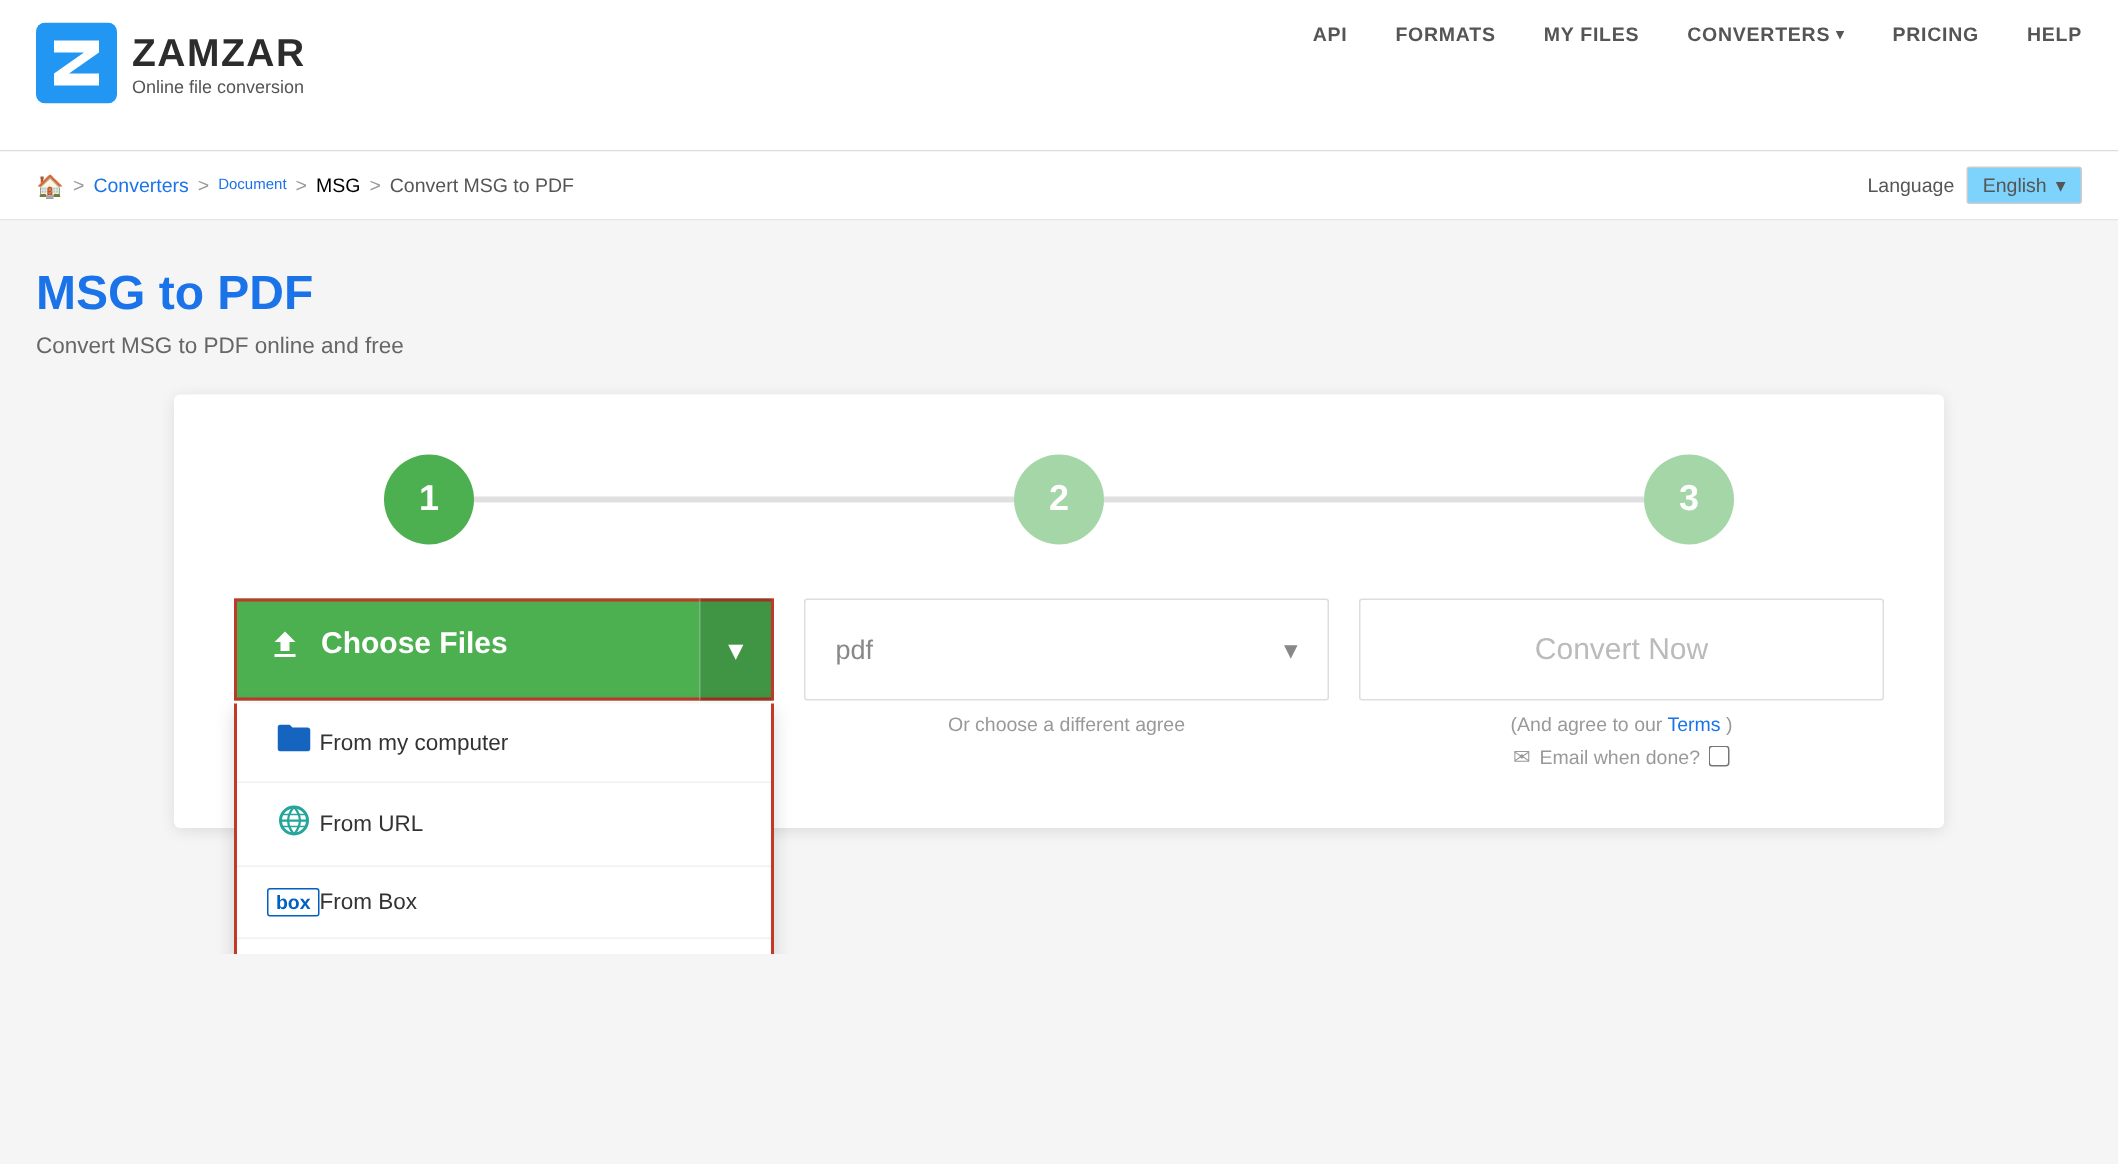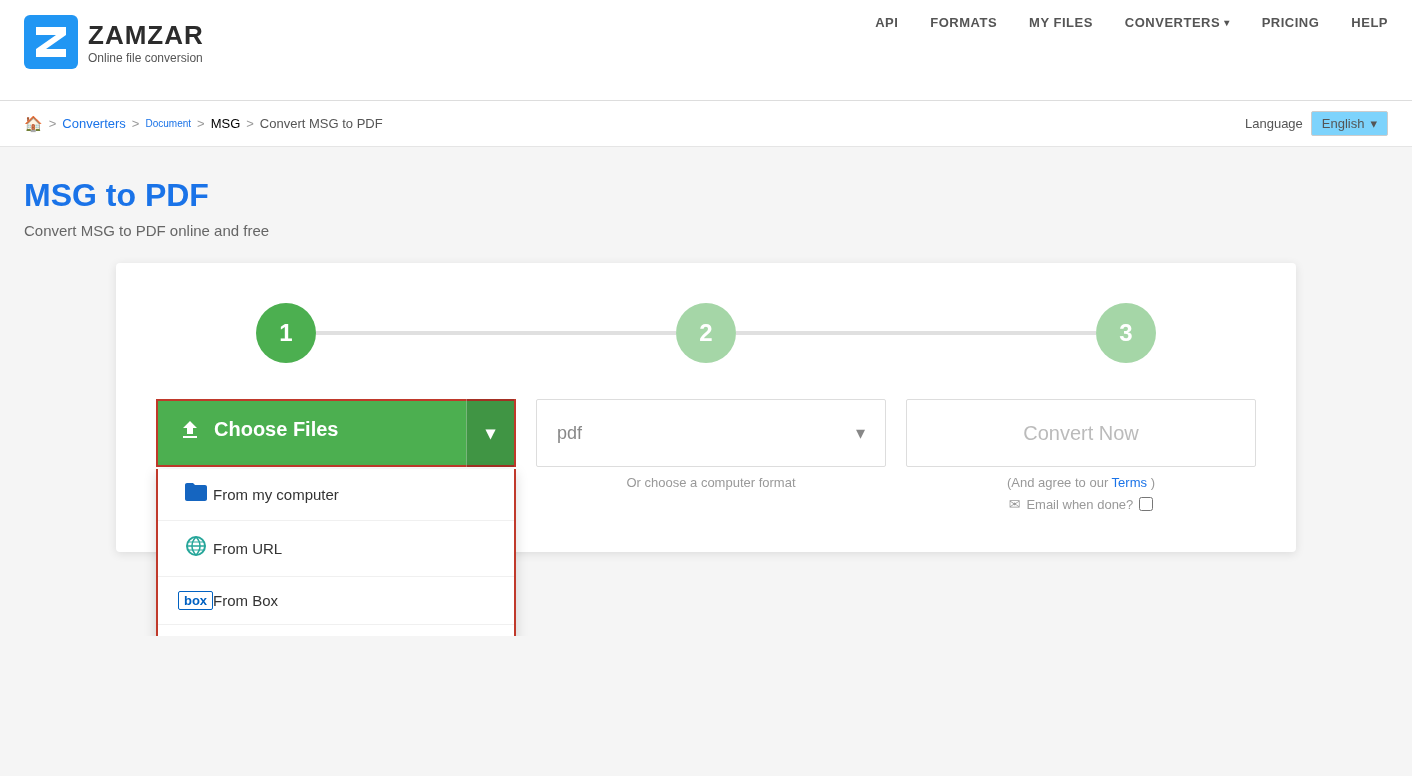--- a/index.html
+++ b/index.html
@@ -496,21 +496,21 @@
             <span>From OneDrive</span>
           </div>
         </div>
       </div>
 
       <div class="format-section">
         <div class="format-dropdown">
           <span>pdf</span>
           <span>▾</span>
         </div>
-        <div class="format-hint">Or choose a computer format</div>
+        <div class="format-hint">Or choose a different agree</div>
       </div>
 
       <div class="convert-section">
         <button class="convert-btn">Convert Now</button>
         <div class="convert-terms">
           <span>(And agree to our</span>
           <a href="#">Terms</a>
           <span>)</span>
         </div>
         <div class="email-row">

